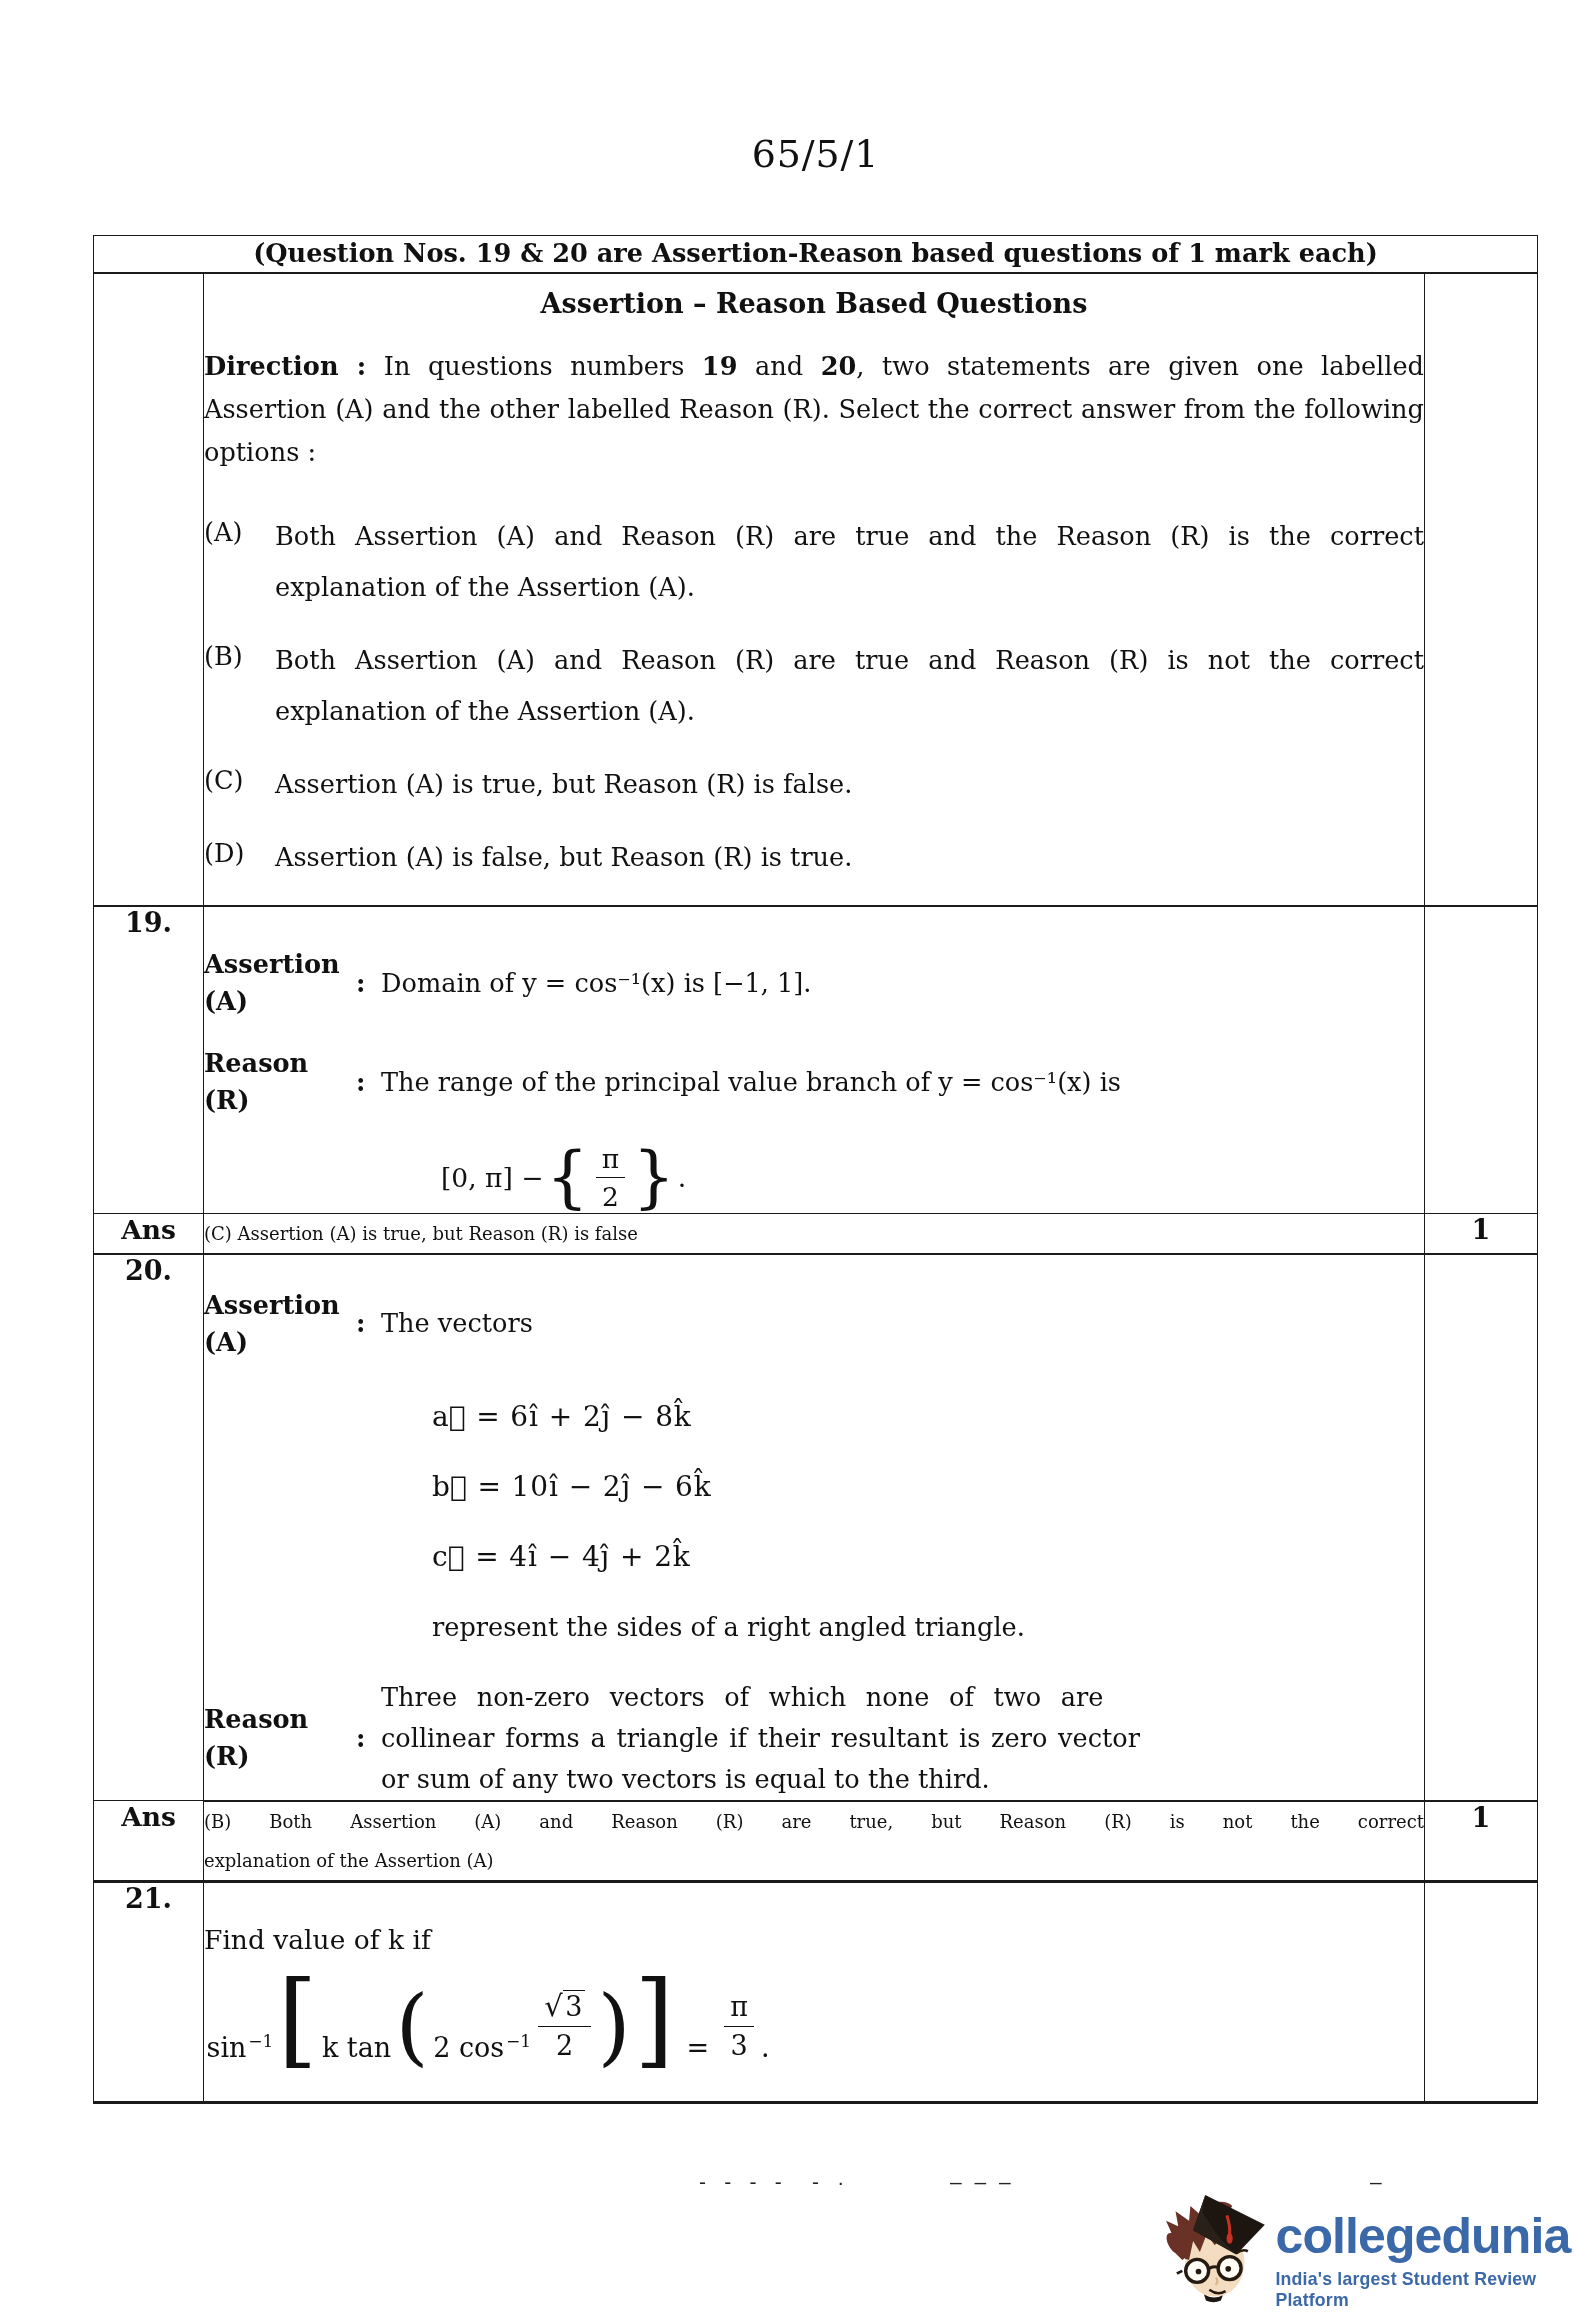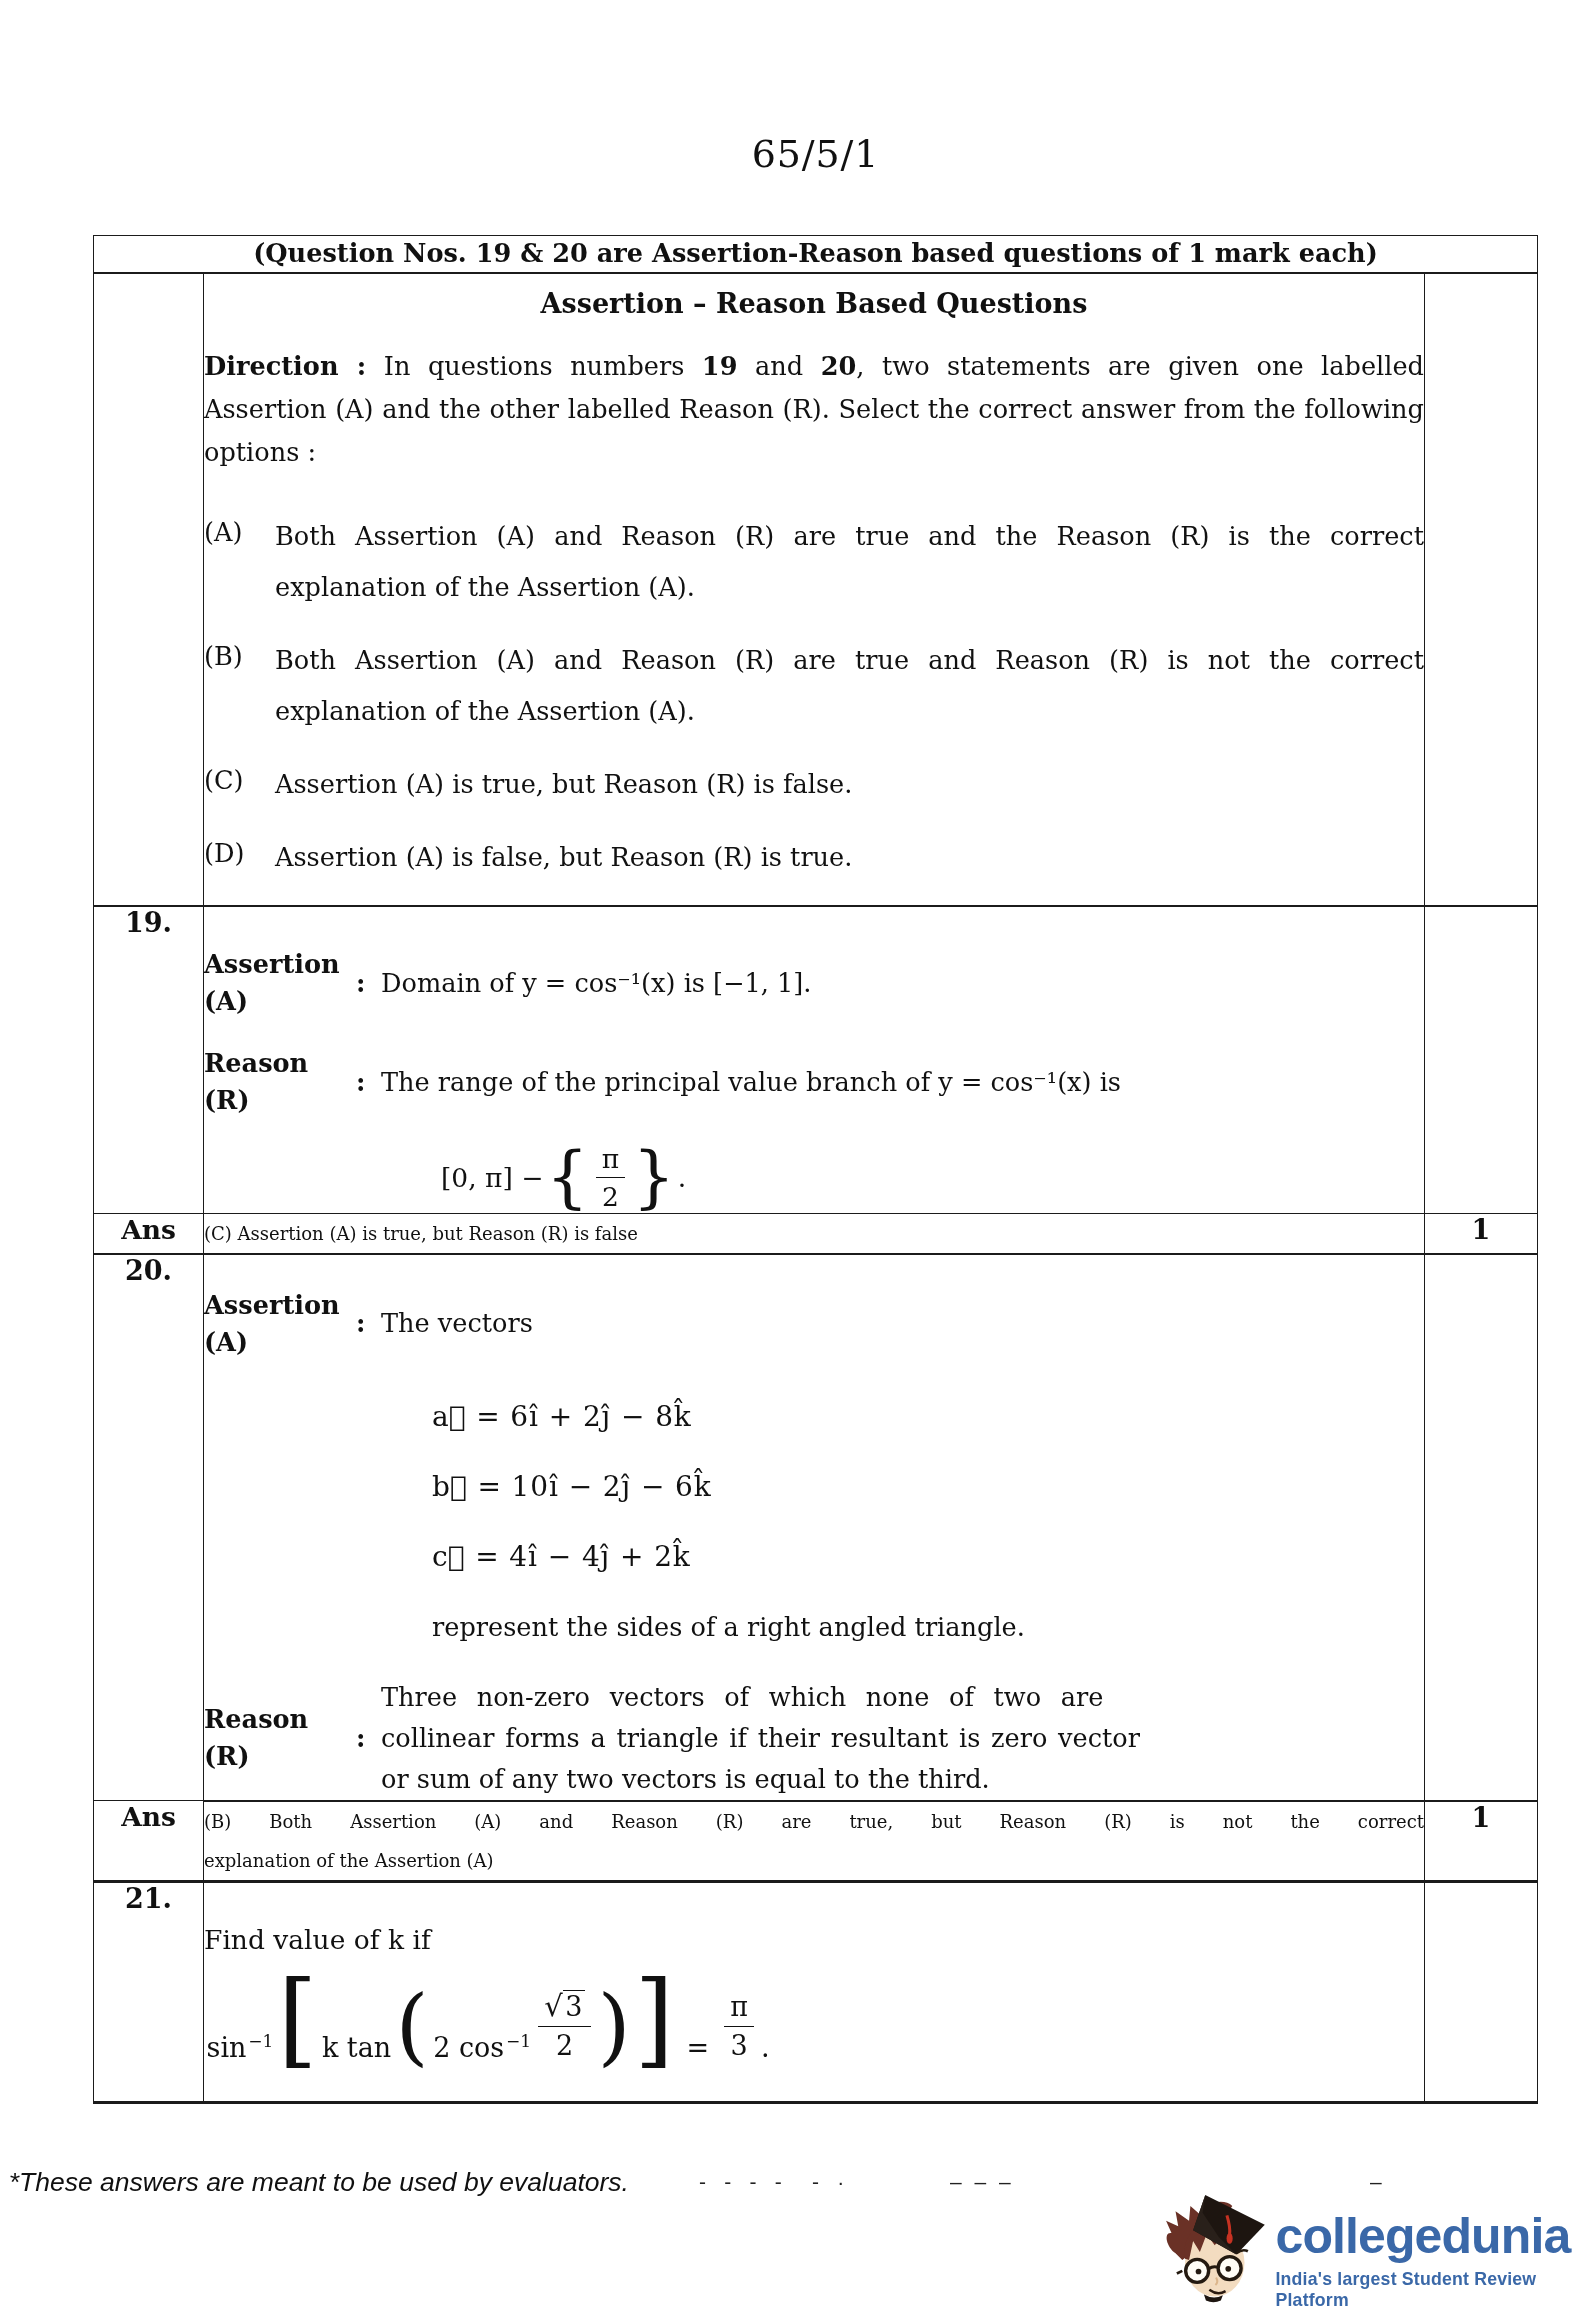--- a/index.html
+++ b/index.html
@@ -216,21 +216,20 @@
             <span class="den">3</span>
           </span>
           <span class="fn">.</span>
         </div>
       </td>
       <td class="thick-b"></td>
     </tr>
   </tbody>
     </table>
 
-  <div class="footnote">*These answers are meant to be used by evaluators.</div>
   <span class="dash d1">- - - -  - ·</span>
   <span class="dash d2">– – –</span>
   <span class="dash d3">–</span>
 
   <div class="logo">
     <svg width="115" height="139" viewBox="0 0 160 160" aria-hidden="true">
 
       <path d="M20,90 C6,80 2,58 14,60 L6,42 L24,50 L20,28 L40,42 L42,20 L58,34 C62,14 92,8 104,20 L70,70 L30,100 Z" fill="#6a3126"></path>
 
       <ellipse cx="78" cy="104" rx="44" ry="50" fill="#f3dcc0"></ellipse>

